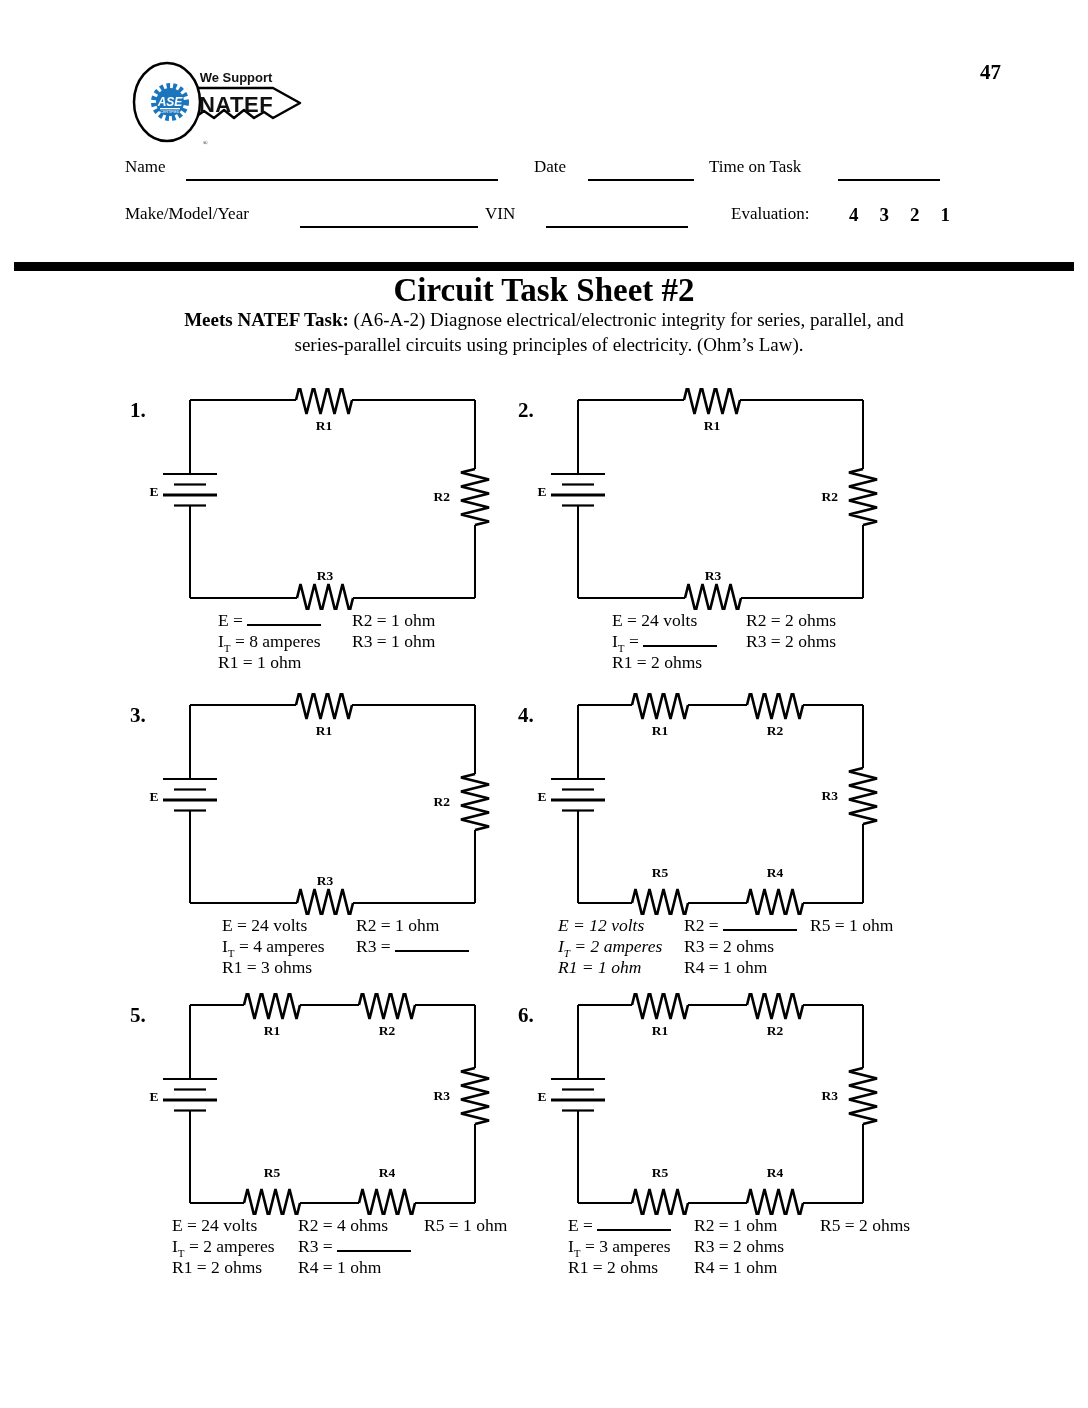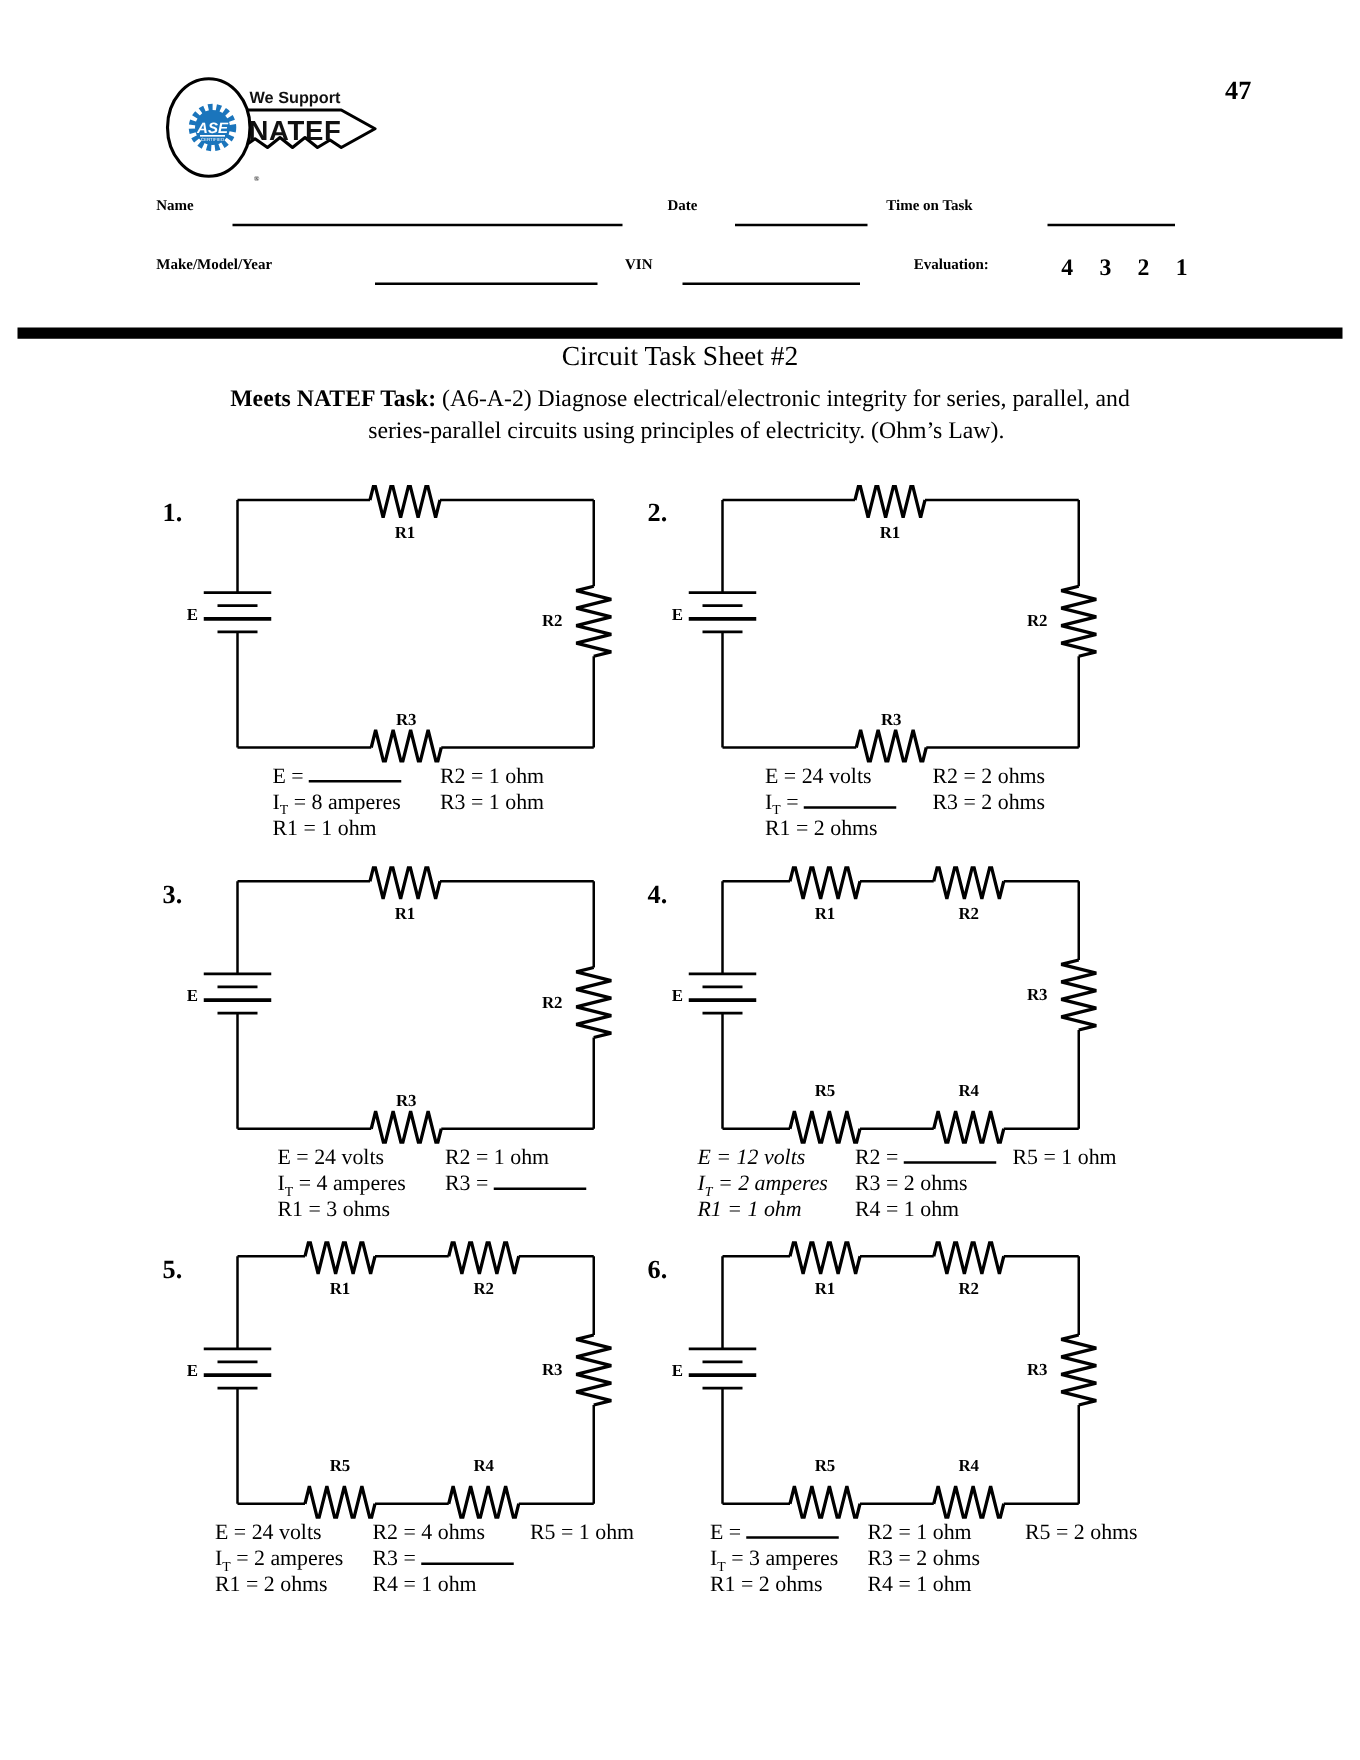--- a/index.html
+++ b/index.html
@@ -4,27 +4,27 @@
 <style>
   html,body{margin:0;padding:0;}
   body{
     width:1088px;height:1408px;position:relative;background:#ffffff;
     font-family:"Liberation Serif","DejaVu Serif",serif;color:#000;
     overflow:hidden;
   }
   .abs{position:absolute;}
   
   .page-num{position:absolute;left:936px;top:60px;font-size:21px;font-weight:bold;margin-left:44px;}
-  .hlabel{position:absolute;font-size:12px;font-weight:bold;white-space:nowrap;}
+  .hlabel{position:absolute;font-size:17px;font-weight:normal;white-space:nowrap;}
   .hline{position:absolute;border-bottom:2px solid #000;height:0;}
   .eval-nums{position:absolute;display:flex;gap:21px;font-size:19px;font-weight:bold;}
   
   .bar{position:absolute;left:14px;top:262px;width:1060px;height:9px;background:#000;}
   
-  .title{position:absolute;left:0;right:0;top:272px;text-align:center;font-size:22px;font-weight:normal;}
+  .title{position:absolute;left:0;right:0;top:272px;text-align:center;font-size:33px;font-weight:bold;}
   .task{position:absolute;left:0;right:0;text-align:center;font-size:19px;}
   .task.l1{top:309px;}
   .task.l2{top:334px;padding-left:10px;}
   
   .circuit{position:absolute;width:450px;height:300px;}
   .cnum{position:absolute;left:6px;top:10px;font-size:21px;font-weight:bold;}
   .cdiag{position:absolute;left:0;top:0;}
   .cvals{position:absolute;display:flex;align-items:flex-start;}
   .vcol{flex:none;}
   .ventry{font-size:17.5px;line-height:21px;white-space:nowrap;}
@@ -57,21 +57,21 @@
 
 <div class="hlabel" style="left:125px;top:157px;">Name</div>
 <div class="hline hdr-blank" style="left:186px;top:179px;width:312px;"></div>
 <div class="hlabel" style="left:534px;top:157px;">Date</div>
 <div class="hline hdr-blank" style="left:588px;top:179px;width:106px;"></div>
 <div class="hlabel" style="left:709px;top:157px;text-align:center;">Time on Task</div>
 <div class="hline hdr-blank" style="left:838px;top:179px;width:102px;"></div>
 
 <div class="hlabel" style="left:125px;top:204px;">Make/Model/Year</div>
 <div class="hline hdr-blank" style="left:300px;top:226px;width:178px;"></div>
-<div class="hlabel" style="left:500px;top:204px;text-align:center;">VIN</div>
+<div class="hlabel" style="left:485px;top:204px;text-align:center;">VIN</div>
 <div class="hline hdr-blank" style="left:546px;top:226px;width:142px;"></div>
 <div class="hlabel" style="left:731px;top:204px;">Evaluation:</div>
 <div class="eval-nums" style="left:849px;top:204px;">
   <span>4</span>
   <span>3</span>
   <span>2</span>
   <span>1</span>
 </div>
 
 <div class="bar"></div>

